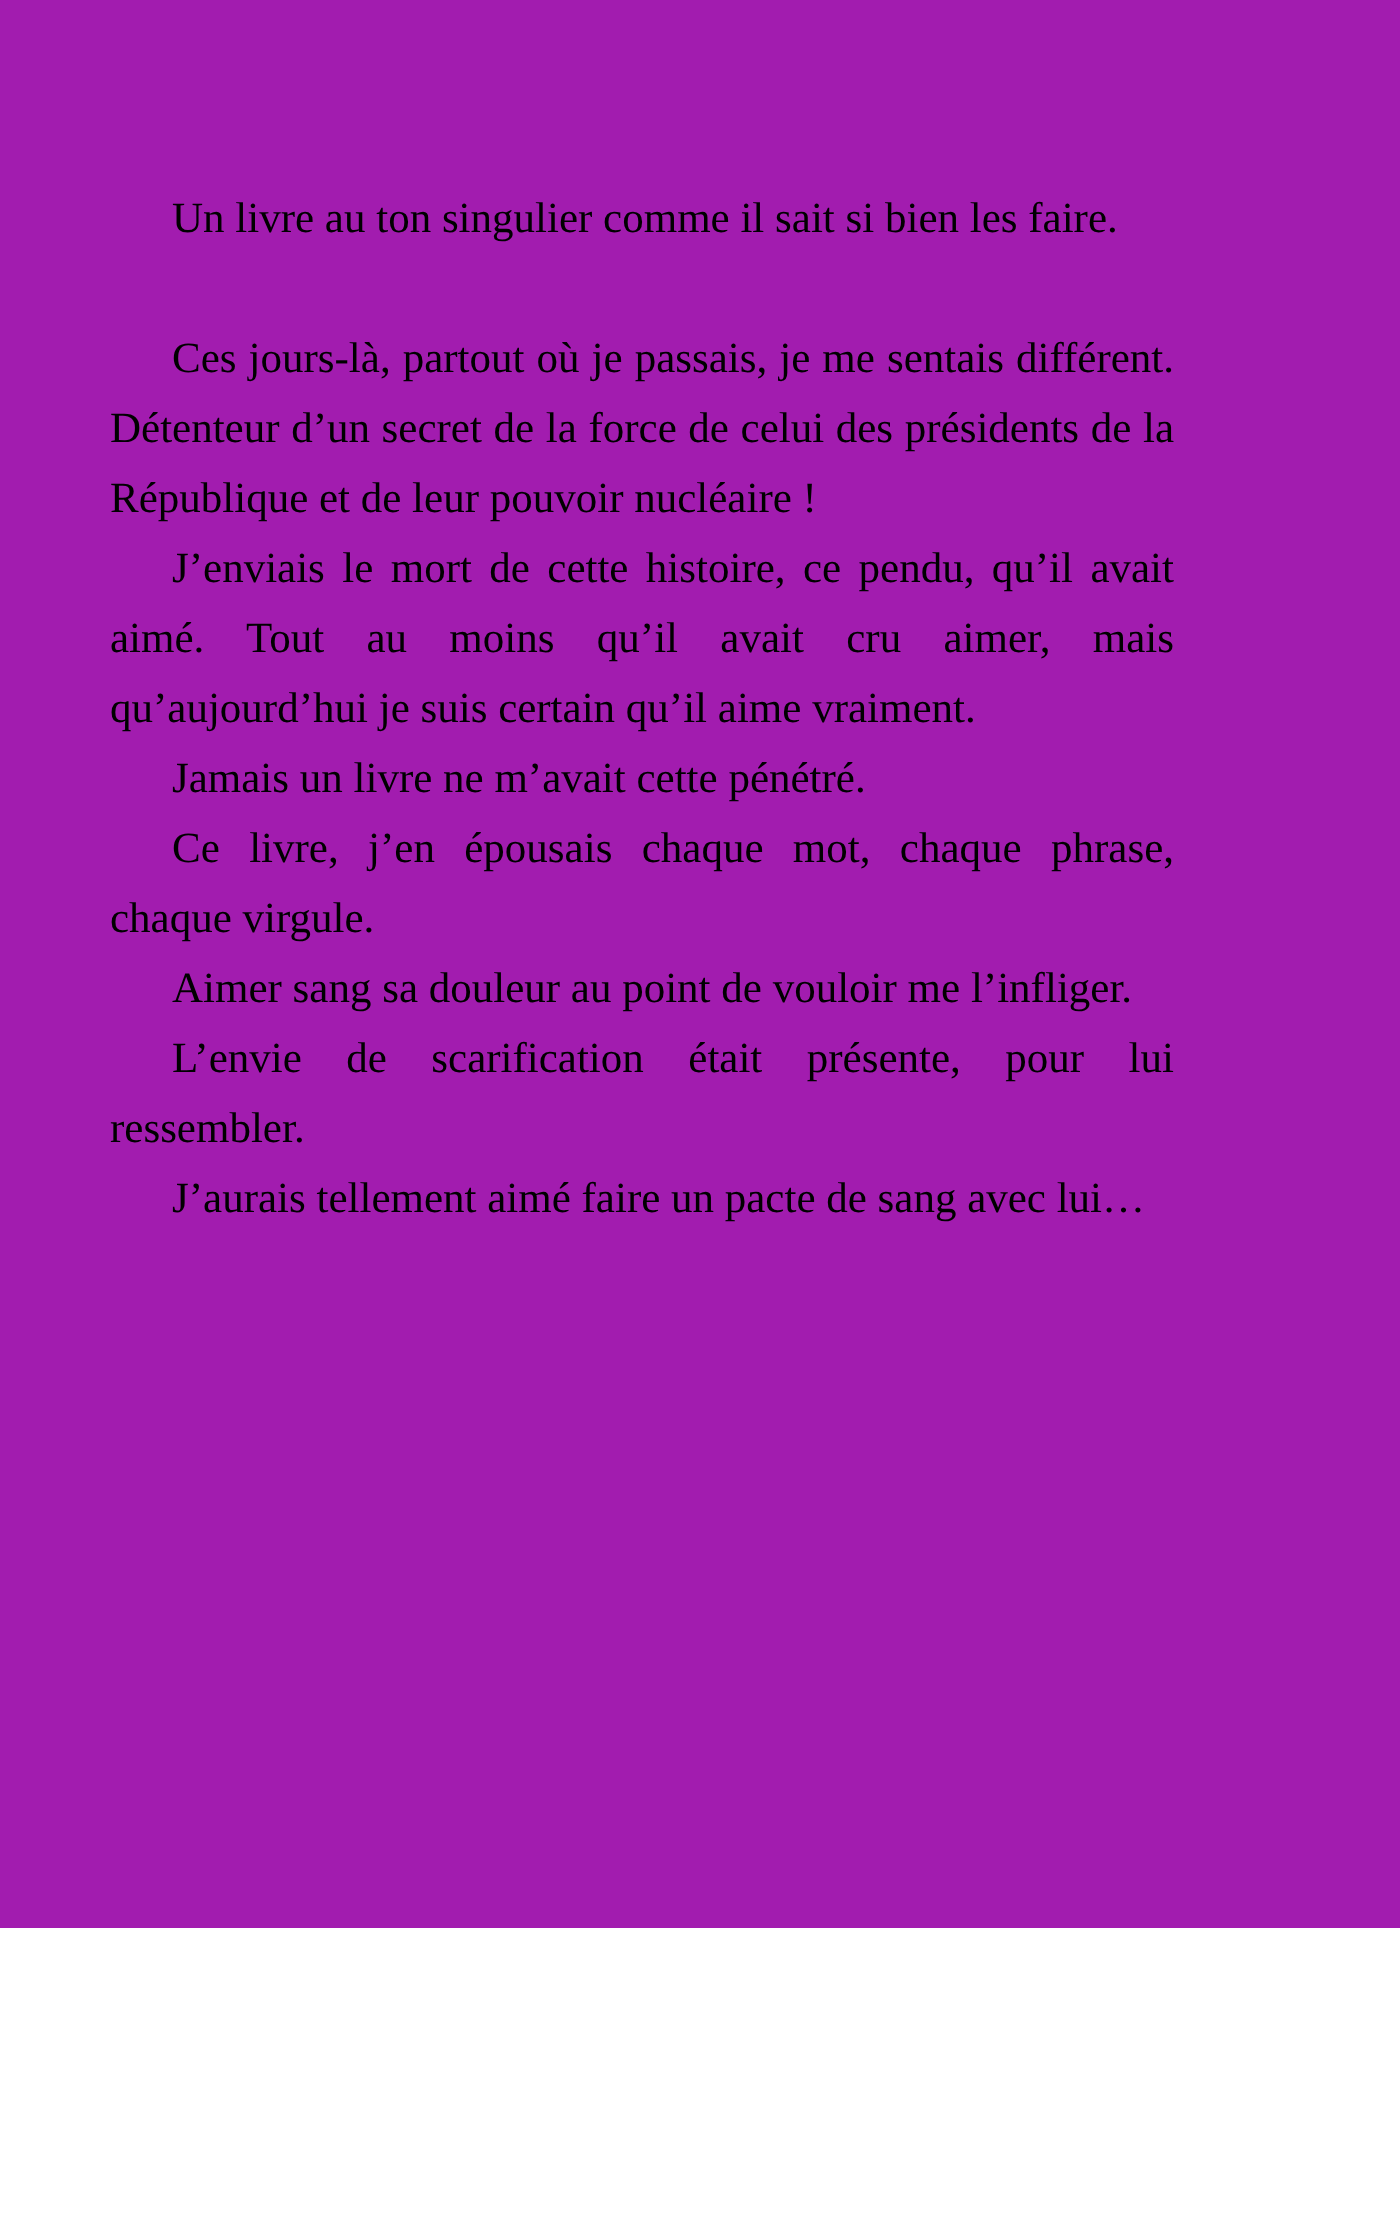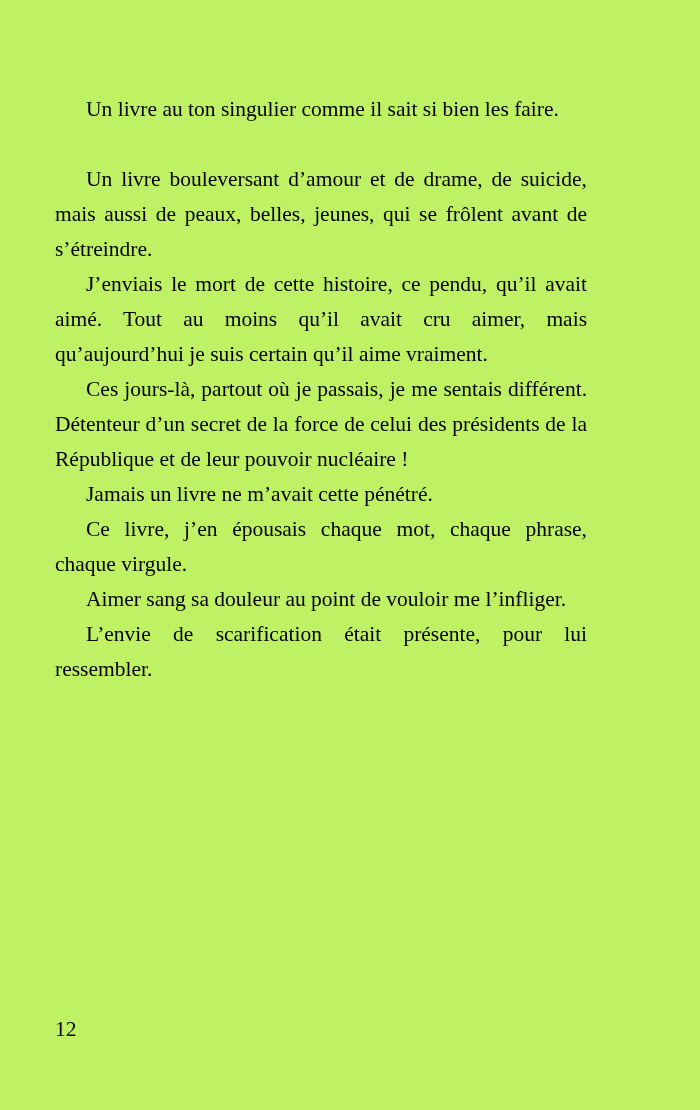--- a/index.html
+++ b/index.html
@@ -10,23 +10,23 @@
 
   body {
     background: #ffffff;
     font-family: "Liberation Serif", "DejaVu Serif", serif;
     color: #000000;
   }
 
   .page {
     position: relative;
     width: 700px;
-    height: 1110px;
+    height: 964px;
     margin: 0 auto;
-    background: #bef264;
+    background: #a21caf;
     overflow: hidden;
     box-sizing: border-box;
   }
 
   
   .text-block {
     position: absolute;
     left: 55px;
     top: 92px;
     width: 532px;
@@ -58,24 +58,24 @@
     text-align: right;
   }
 </style>
 </head>
 <body>
 
 <div class="page">
 
   <div class="text-block">
     <p class="para gap-after">Un livre au ton singulier comme il sait si bien les faire.</p>
-    <p class="para">Un livre bouleversant d’amour et de drame, de suicide, mais aussi de peaux, belles, jeunes, qui se frôlent avant de s’étreindre.</p>
+    <p class="para">Ces jours-là, partout où je passais, je me sentais différent. Détenteur d’un secret de la force de celui des présidents de la République et de leur pouvoir nucléaire !</p>
     <p class="para">J’enviais le mort de cette histoire, ce pendu, qu’il avait aimé. Tout au moins qu’il avait cru aimer, mais qu’aujourd’hui je suis certain qu’il aime vraiment.</p>
-    <p class="para">Ces jours-là, partout où je passais, je me sentais différent. Détenteur d’un secret de la force de celui des présidents de la République et de leur pouvoir nucléaire !</p>
     <p class="para">Jamais un livre ne m’avait cette pénétré.</p>
     <p class="para">Ce livre, j’en épousais chaque mot, chaque phrase, chaque virgule.</p>
     <p class="para">Aimer sang sa douleur au point de vouloir me l’infliger.</p>
     <p class="para">L’envie de scarification était présente, pour lui ressembler.</p>
+    <p class="para">J’aurais tellement aimé faire un pacte de sang avec lui…</p>
   </div>
 
   <div class="page-number">12</div>
 
 </div>
 
 </body></html>

